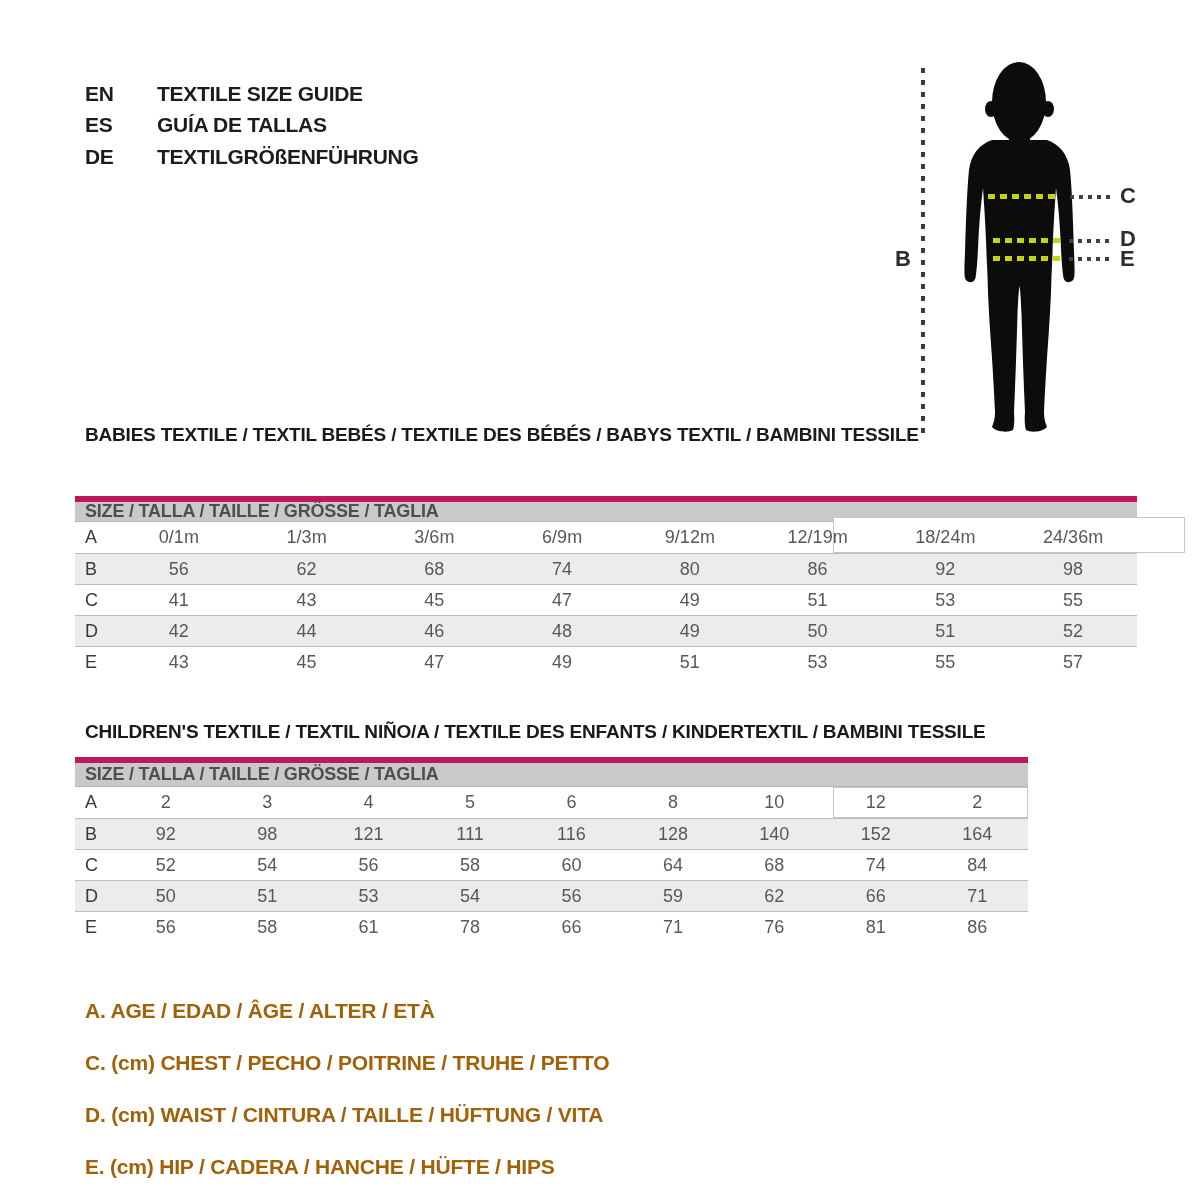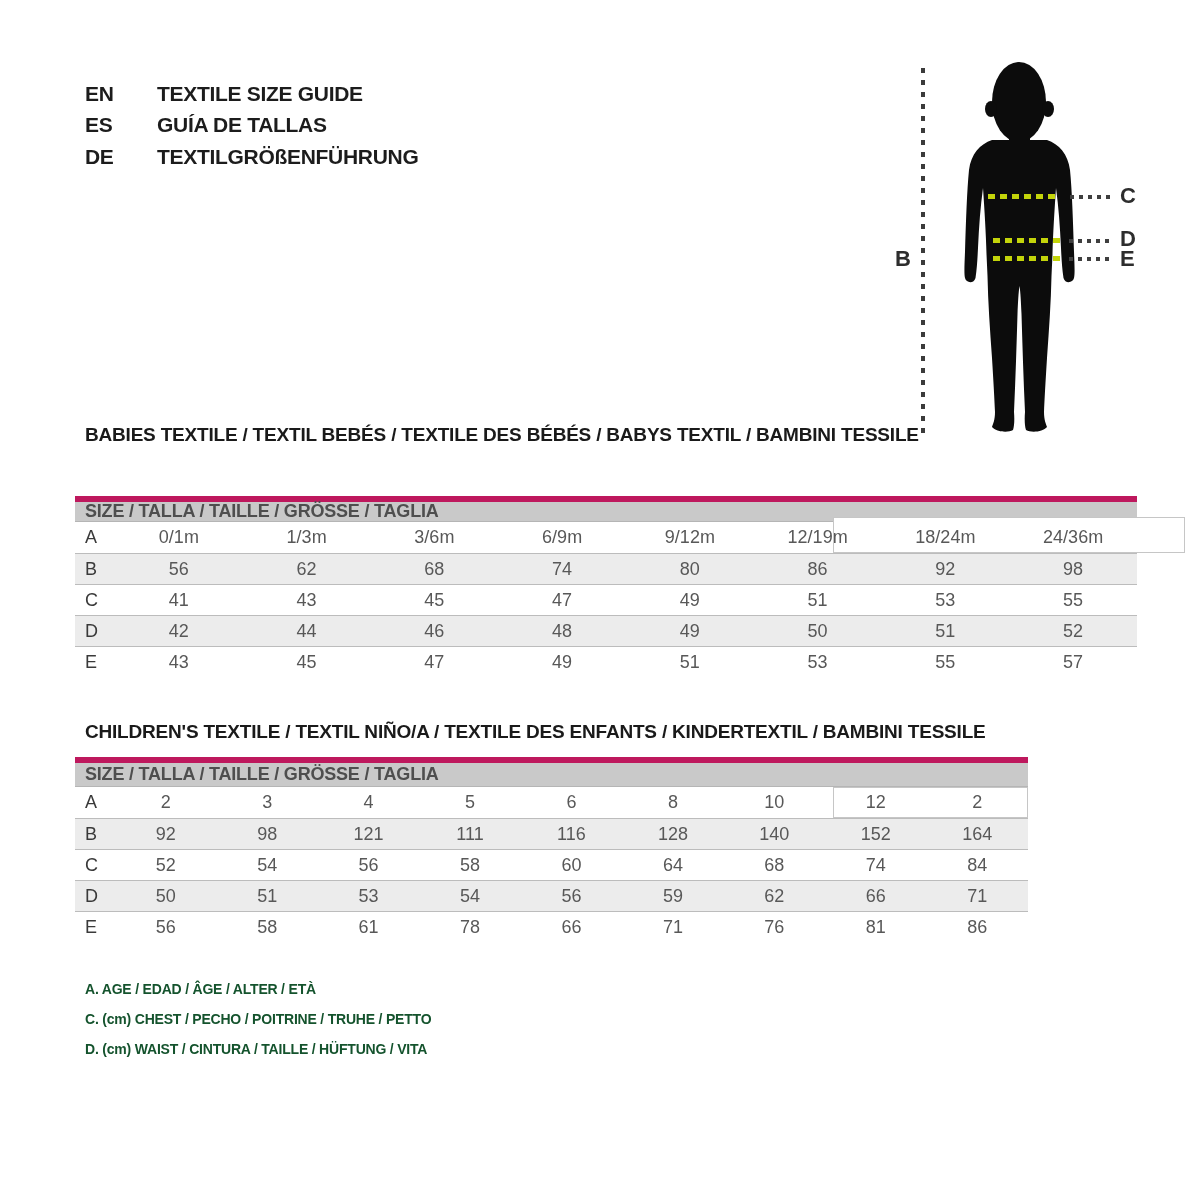--- a/index.html
+++ b/index.html
@@ -76,22 +76,22 @@
   }
 
   
   .highlight-box { position:absolute; background:#ffffff; border:1px solid #c6c6c6; z-index:5; box-sizing:border-box; }
   #babies-box   { left:833px; top:517px; width:352px; height:36px; }
   #children-box { left:833px; top:787px; width:195px; height:31px; }
 
   
   .legend { position:absolute; left:85px; top:974px; }
   .legend-row {
-    height:30px; display:flex; align-items:center; font-weight:bold; font-size:14px;
-    color:#14532d; letter-spacing:-0.2px; white-space:nowrap;
+    height:30px; display:flex; align-items:center; font-weight:bold; font-size:21px;
+    color:#a16207; letter-spacing:-0.2px; white-space:nowrap;margin-top:22px;
   }
 </style>
 </head>
 <body>
 
 <div class="page">
 
   <div class="lang-list">
       <div class="lang-row">
         <span class="lang-code">EN</span>
@@ -290,15 +290,16 @@
           <span class="cell">86</span>
         </div>
       </div>
   </div>
   <div class="highlight-box" id="children-box"></div>
 
   <div class="legend">
       <div class="legend-row">A. AGE / EDAD / ÂGE / ALTER / ETÀ</div>
       <div class="legend-row">C. (cm) CHEST / PECHO / POITRINE / TRUHE / PETTO</div>
       <div class="legend-row">D. (cm) WAIST / CINTURA / TAILLE / HÜFTUNG / VITA</div>
+      <div class="legend-row">E. (cm) HIP / CADERA / HANCHE / HÜFTE / HIPS</div>
     </div>
 
 </div>
 
 </body></html>

